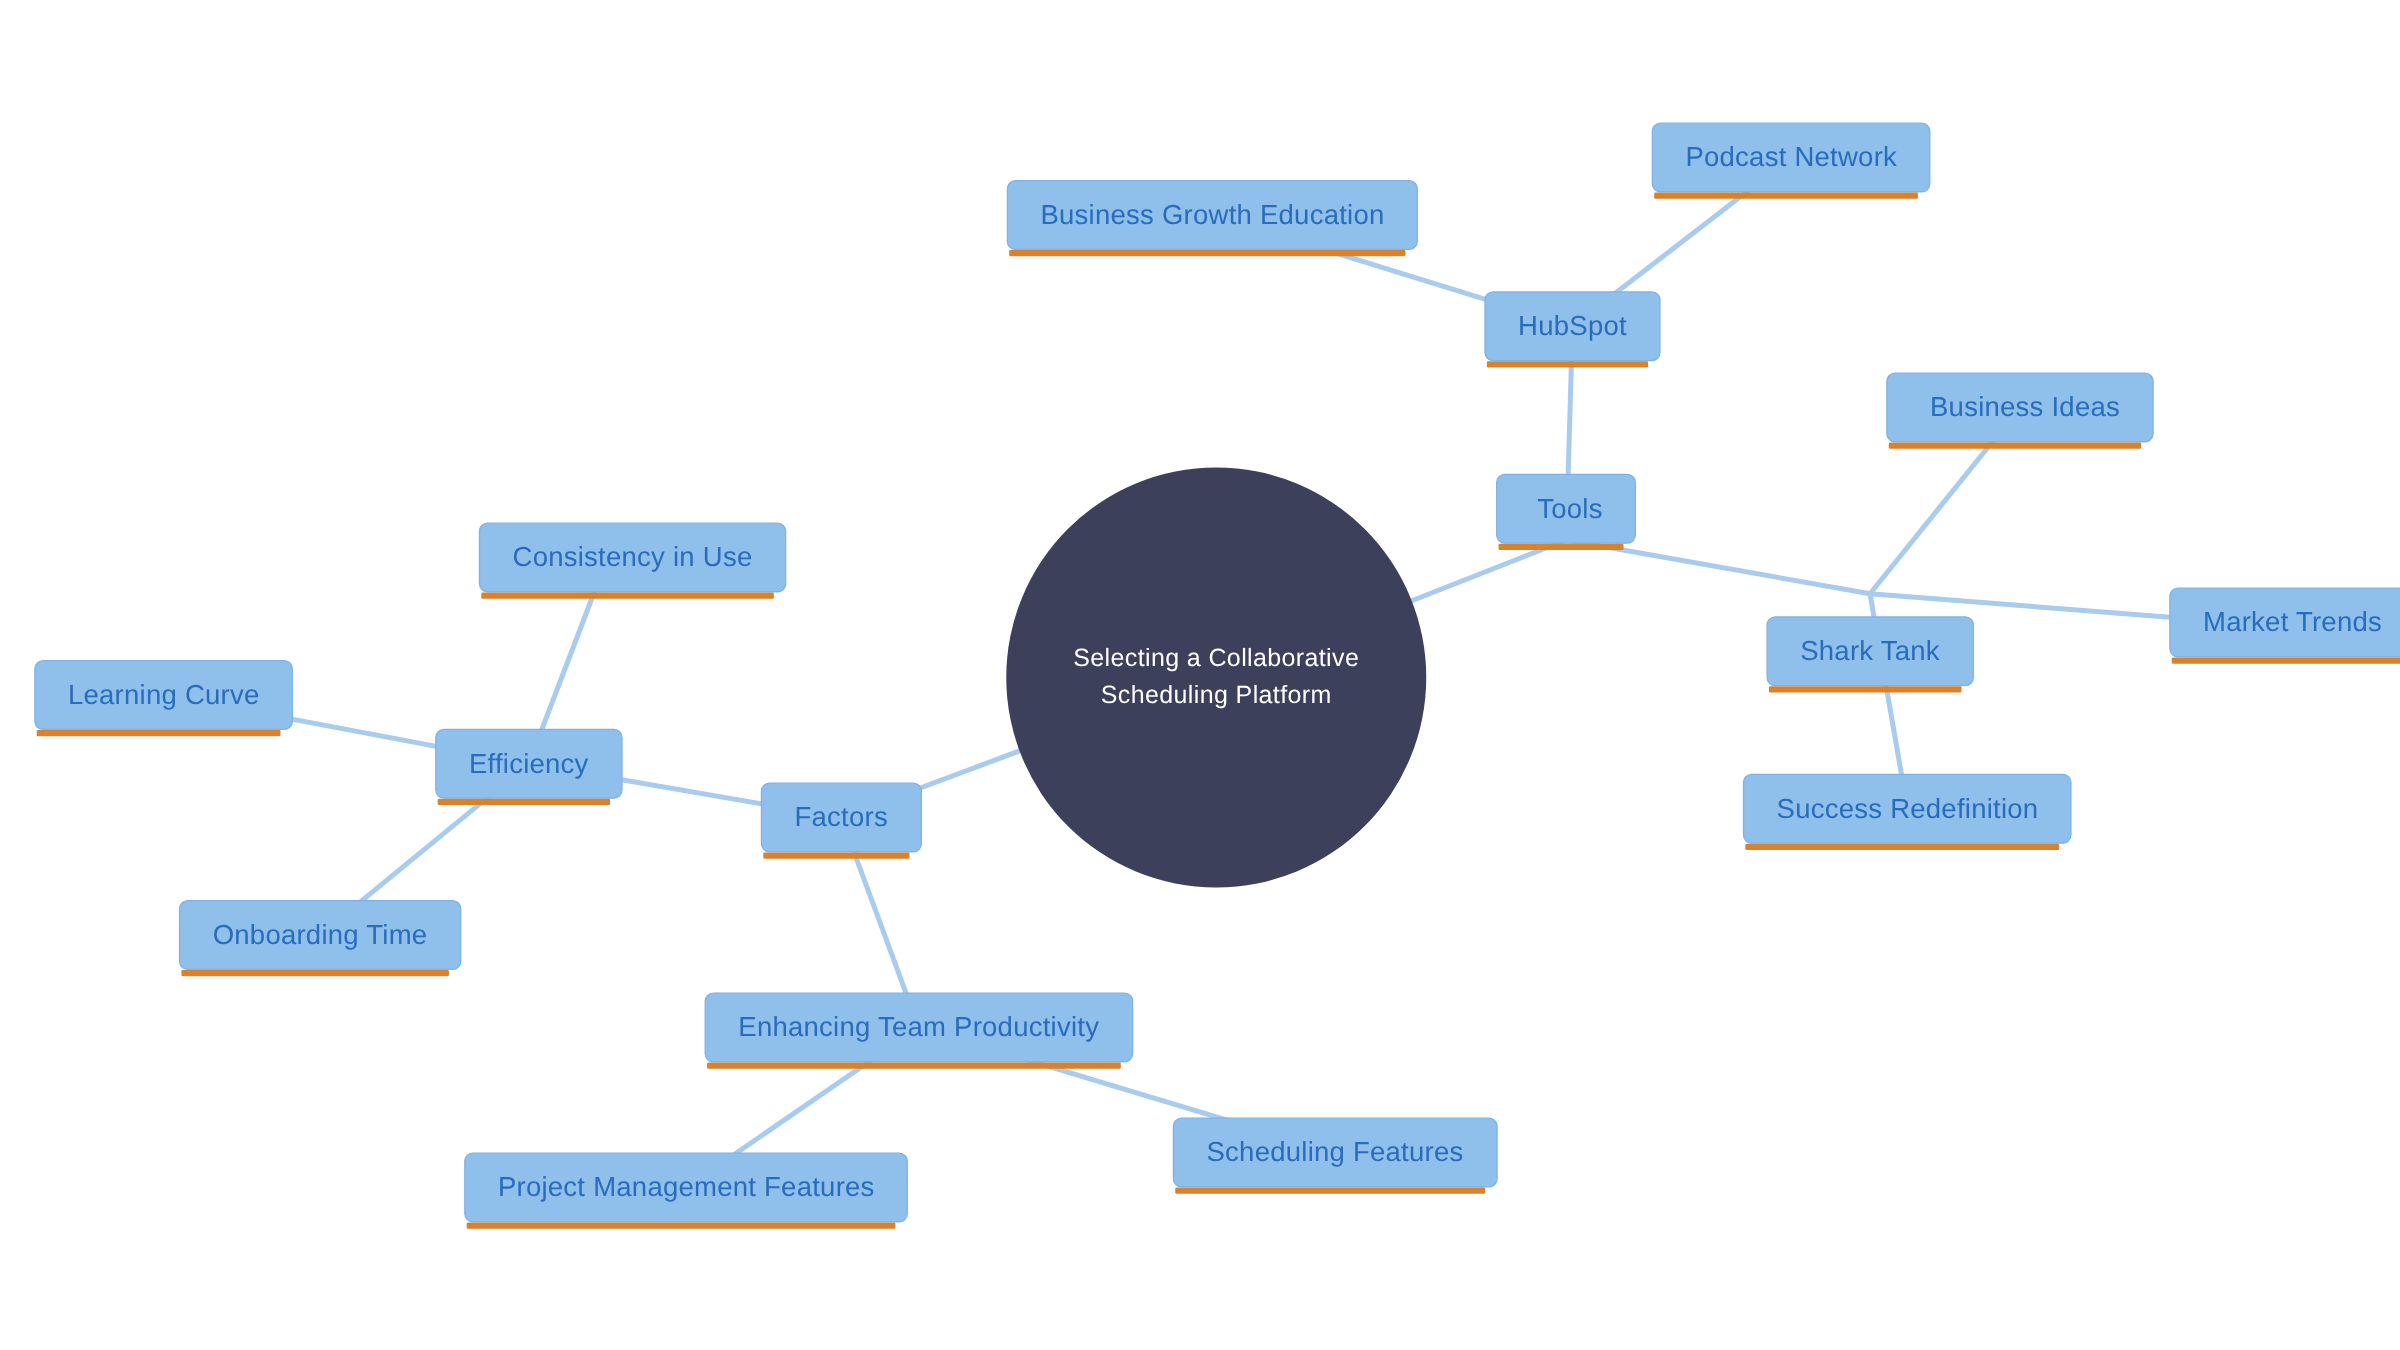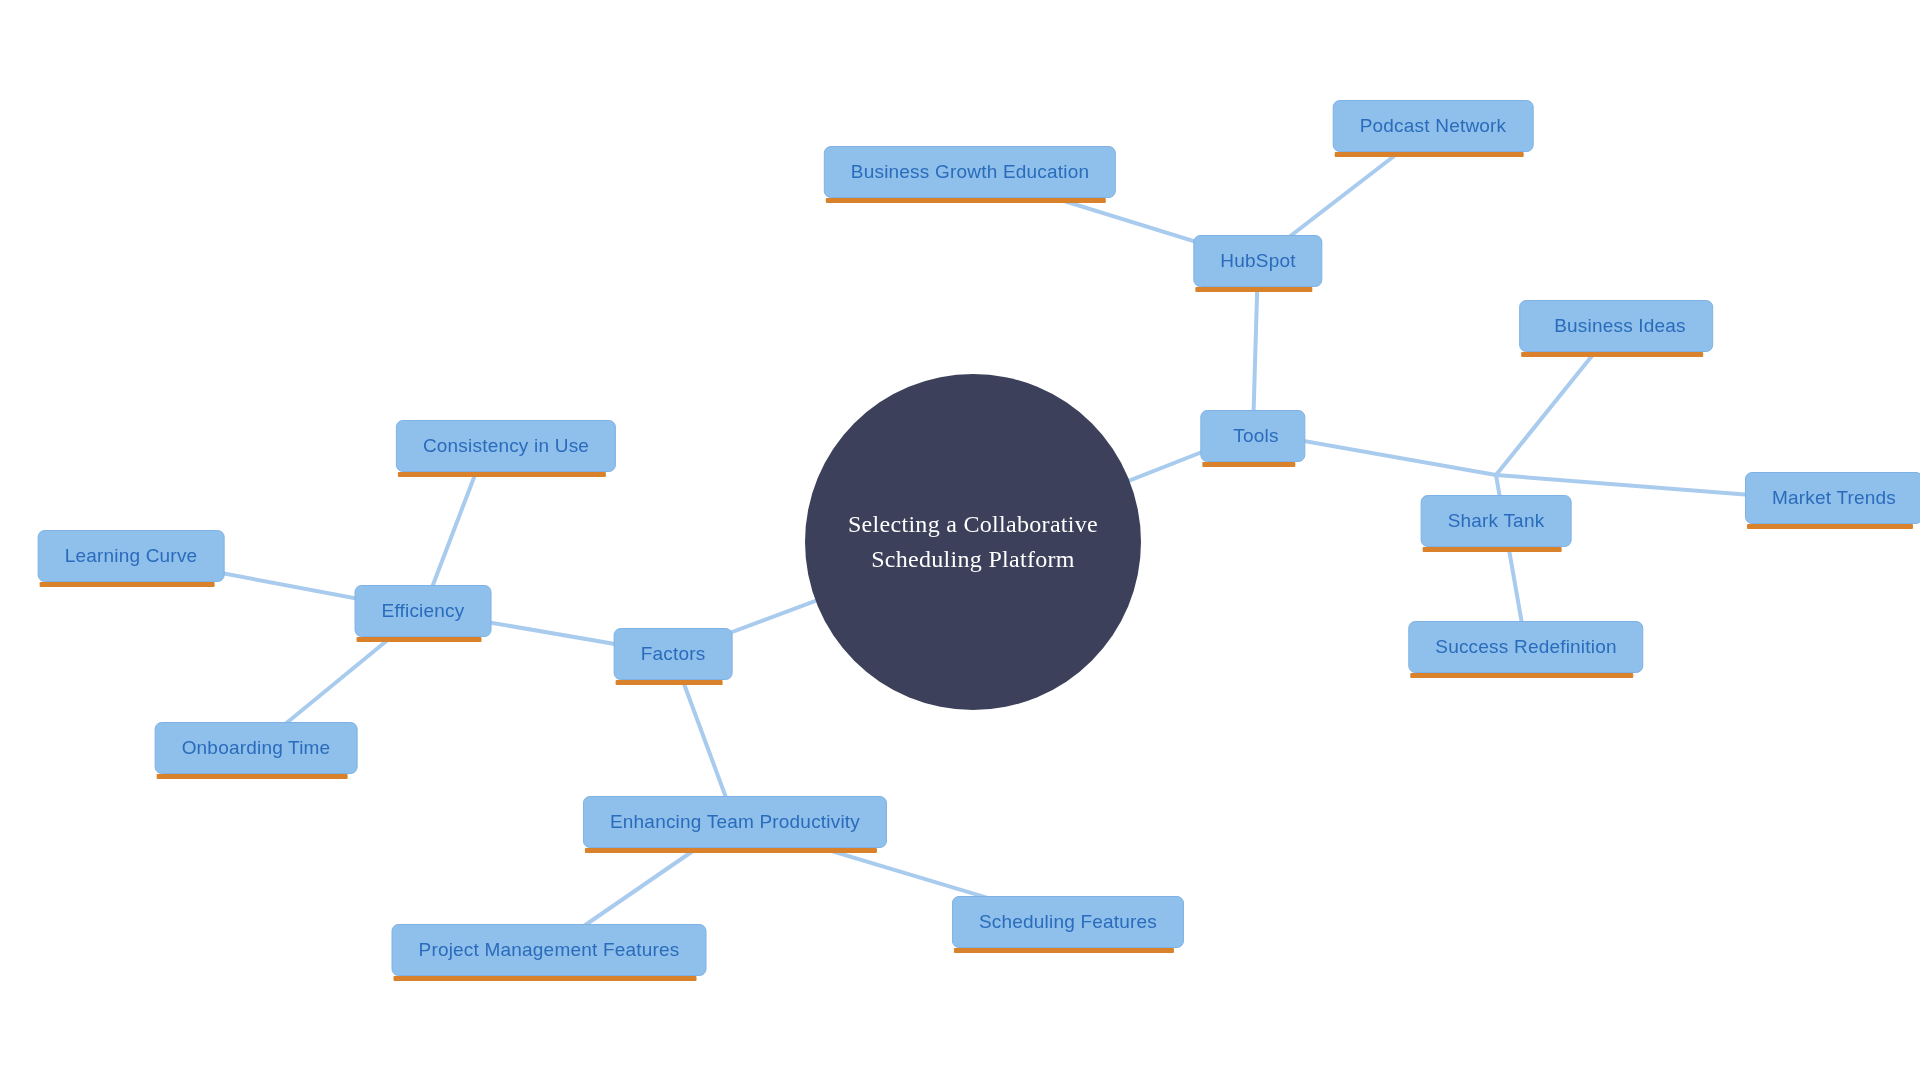--- a/index.html
+++ b/index.html
@@ -23,21 +23,21 @@
     height: 1080px;
   }
   .node {
     position: absolute;
     transform: translate(-50%, -50%);
     background: var(--node-fill, #8FBFEB);
     color: var(--node-text, #2A6CBB);
     border: 1px solid var(--node-border, #7FB2E4);
     border-radius: 7px;
     padding: 14px 26px;
-    font-size: 19px;
+    font-size: 22px;
     white-space: nowrap;
     letter-spacing: 0.2px;
     box-sizing: border-box;
   }
   .node::after {
     content: "";
     position: absolute;
     left: 1px;
     right: 9px;
     bottom: -6px;
@@ -50,24 +50,23 @@
     transform: translate(-50%, -50%);
     border-radius: 50%;
     background: var(--center-fill, #3C405A);
     color: var(--center-text, #FFFFFF);
     display: flex;
     align-items: center;
     justify-content: center;
     text-align: center;
   }
   .center-label {
-    font-size: 24px;
+    font-size: 20px;
     line-height: 1.45;
     letter-spacing: 0.3px;
-    font-family: Liberation Serif, serif;
   }
 </style>
 </head>
 <body>
 
 <div class="canvas">
   <svg id="edge-layer" viewBox="0 0 1920 1080">
       <line x1="970" y1="172" x2="1258" y2="261" stroke="#A8CBEE" stroke-width="4" stroke-linecap="round"></line>
       <line x1="1433" y1="126" x2="1258" y2="261" stroke="#A8CBEE" stroke-width="4" stroke-linecap="round"></line>
       <line x1="1258" y1="261" x2="1253" y2="432" stroke="#A8CBEE" stroke-width="4" stroke-linecap="round"></line>
@@ -91,21 +90,21 @@
       <span>Selecting a Collaborative</span><br>
       <span>Scheduling Platform</span>
     </div>
   </div>
 
   <div id="nodes">
       <div class="node" style="left: 970px; top: 172px;"><span>Business Growth Education</span></div>
       <div class="node" style="left: 1433px; top: 126px;"><span>Podcast Network</span></div>
       <div class="node" style="left: 1258px; top: 261px;"><span>HubSpot</span></div>
       <div class="node" style="left: 1616px; top: 326px; padding-left: 34px;"><span>Business Ideas</span></div>
-      <div class="node" style="left: 1253px; top: 436px; padding-left: 32px;"><span>Tools</span></div>
+      <div class="node" style="left: 1253px; top: 407px; padding-left: 32px;"><span>Tools</span></div>
       <div class="node" style="left: 1496px; top: 475px; margin-top: 46px;"><span>Shark Tank</span></div>
       <div class="node" style="left: 1790px; top: 498px; margin-left: 44px;"><span>Market Trends</span></div>
       <div class="node" style="left: 1526px; top: 647px;"><span>Success Redefinition</span></div>
       <div class="node" style="left: 486px; top: 446px; margin-left: 20px;"><span>Consistency in Use</span></div>
       <div class="node" style="left: 131px; top: 556px;"><span>Learning Curve</span></div>
       <div class="node" style="left: 423px; top: 611px;"><span>Efficiency</span></div>
       <div class="node" style="left: 256px; top: 748px;"><span>Onboarding Time</span></div>
       <div class="node" style="left: 673px; top: 654px;"><span>Factors</span></div>
       <div class="node" style="left: 735px; top: 822px;"><span>Enhancing Team Productivity</span></div>
       <div class="node" style="left: 549px; top: 950px;"><span>Project Management Features</span></div>

